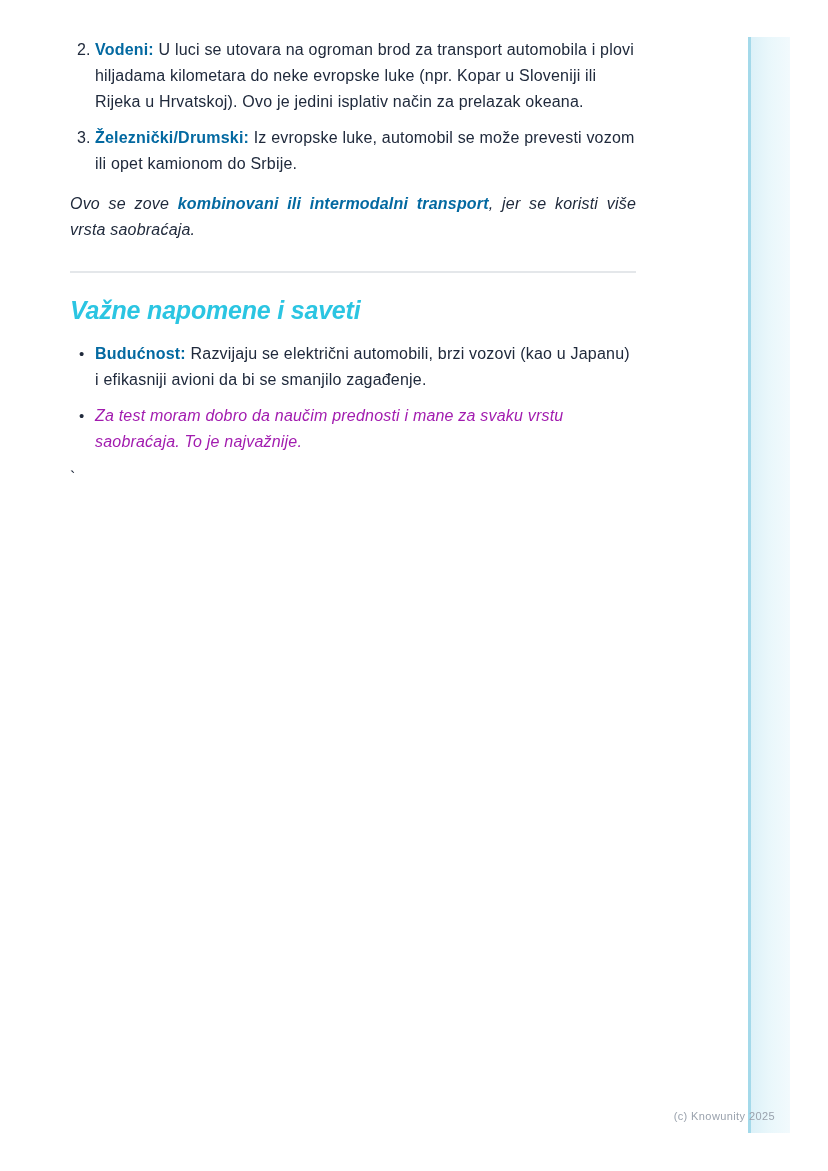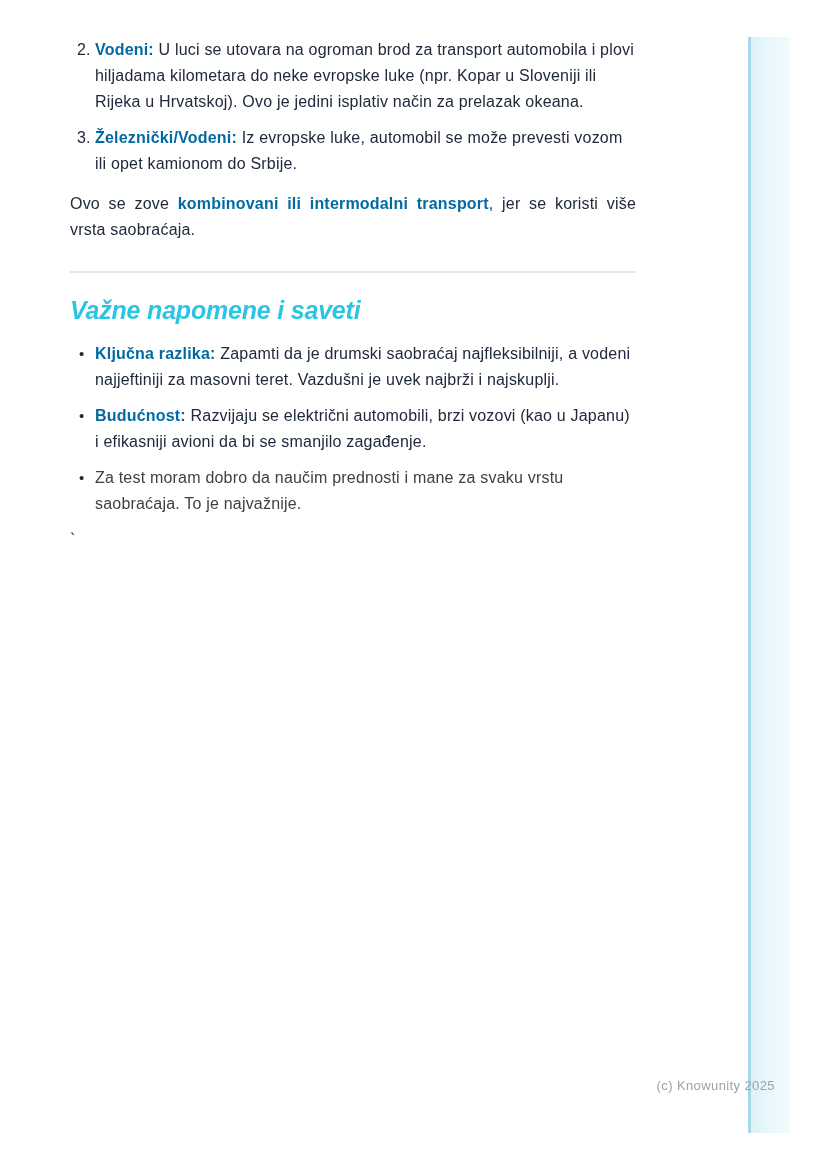--- a/index.html
+++ b/index.html
@@ -43,47 +43,48 @@
   }
   .dot-col::before {
     content: "•";
     font-size: 15px;
   }
   .li-body { flex: 1 1 auto; }
   b.lead { font-weight: 700; color: #0369a1; }
   .para {
     margin-top: 14px;
     text-align: justify;
+    font-style: italic;
   }
   .divider {
     border: none;
     border-top: 2px solid #e4e7ea;
     margin-top: 28px;
   }
   h2.section-heading {
     margin-top: 22px;
     margin-bottom: 16px;
     font-size: 25px;
     line-height: 30px;
     font-weight: 700;
     color: #2bc5e2;
     letter-spacing: -0.2px;
     font-style: italic;
   }
-  .italic-note { color: #404040; }
+  .italic-note { font-style: italic; color: #a21caf; }
   .stray {
     margin-top: 2px;
     padding-left: -2px;
     font-size: 16px;
   }
   .footer {
     position: absolute;
-    top: 1078px;
+    top: 1110px;
     right: 53px;
-    font-size: 13px;
+    font-size: 11px;
     letter-spacing: 0.4px;
     color: #9aa2ad;
     z-index: 2;
   }
 </style>
 </head>
 <body>
 
 <div class="page">
 
@@ -91,35 +92,31 @@
 
   <div class="content">
 
     <ol class="num-list">
       <li class="li-row">
         <span class="num-col">2.</span>
         <span class="li-body"><b class="lead">Vodeni: </b><span>U luci se utovara na ogroman brod za transport automobila i plovi hiljadama kilometara do neke evropske luke (npr. Kopar u Sloveniji ili Rijeka u Hrvatskoj). Ovo je jedini isplativ način za prelazak okeana.</span></span>
       </li>
       <li class="li-row">
         <span class="num-col">3.</span>
-        <span class="li-body"><b class="lead">Železnički/Vodeni: </b><span>Iz evropske luke, automobil se može prevesti vozom ili opet kamionom do Srbije.</span></span>
+        <span class="li-body"><b class="lead">Železnički/Drumski: </b><span>Iz evropske luke, automobil se može prevesti vozom ili opet kamionom do Srbije.</span></span>
       </li>
     </ol>
 
     <p class="para"><span>Ovo se zove </span><b class="lead">kombinovani ili intermodalni transport</b><span>, jer se koristi više vrsta saobraćaja.</span></p>
 
     <hr class="divider">
 
     <h2 class="section-heading">Važne napomene i saveti</h2>
 
     <ul class="bullet-list">
-      <li class="li-row">
-        <span class="dot-col"></span>
-        <span class="li-body"><b class="lead">Ključna razlika: </b><span>Zapamti da je drumski saobraćaj najfleksibilniji, a vodeni najjeftiniji za masovni teret. Vazdušni je uvek najbrži i najskuplji.</span></span>
-      </li>
       <li class="li-row">
         <span class="dot-col"></span>
         <span class="li-body"><b class="lead">Budućnost: </b><span>Razvijaju se električni automobili, brzi vozovi (kao u Japanu) i efikasniji avioni da bi se smanjilo zagađenje.</span></span>
       </li>
       <li class="li-row">
         <span class="dot-col"></span>
         <span class="li-body italic-note"><span>Za test moram dobro da naučim prednosti i mane za svaku vrstu saobraćaja. To je najvažnije.</span></span>
       </li>
     </ul>
 

